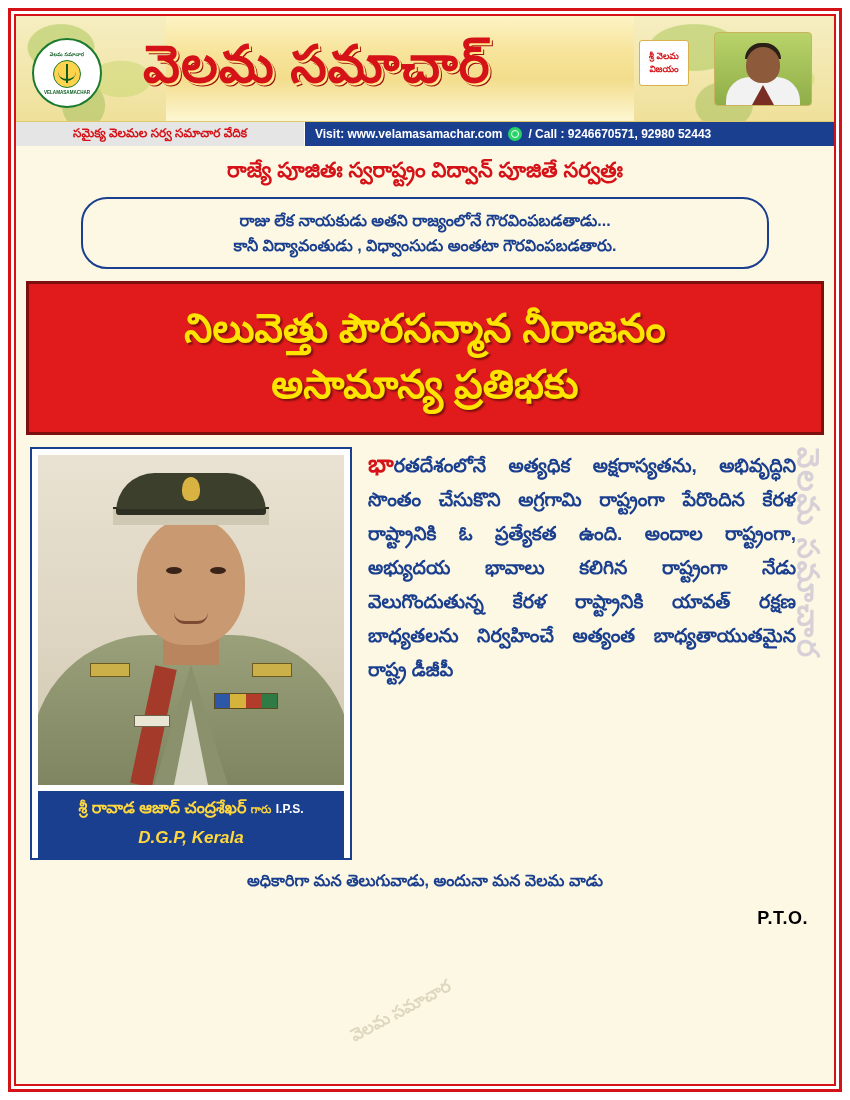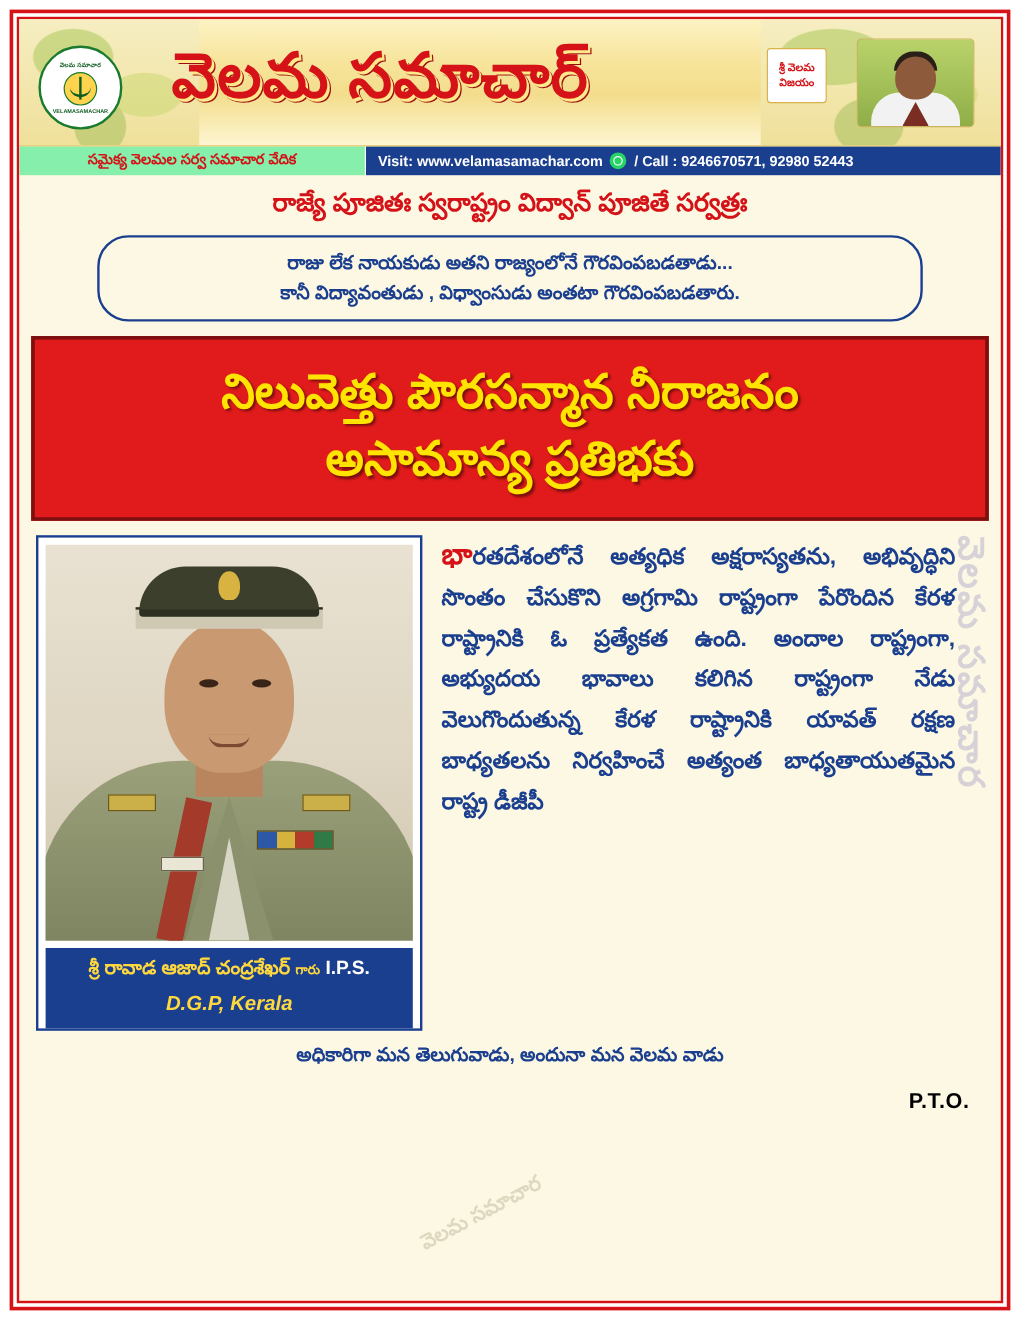--- a/index.html
+++ b/index.html
@@ -115,21 +115,21 @@
     width:22px;height:20px;background:#7a2d22;clip-path:polygon(50% 0,100% 100%,0 100%);
   }
 
   
   .mast-strip{
     display:flex;height:24px;align-items:stretch;
     font-size:12px;font-weight:bold;
   }
   .strip-left{
     flex:0 0 288px;
-    background:#86efac;
+    background:#e5e5e5;
     color:#d41217;
     display:flex;align-items:center;justify-content:center;
     border-right:1px solid #fff;
   }
   .strip-right{
     flex:1;
     background:#1b3f8f;
     color:#ffffff;
     display:flex;align-items:center;gap:6px;
     padding-left:10px;
@@ -255,21 +255,21 @@
   .p-epaulette.l{left:52px;}
   .p-epaulette.r{right:52px;}
 
   .caption{
     background:#1b3f8f;color:#ffd83d;
     text-align:center;padding:8px 4px 10px 4px;
     margin-top:6px;
   }
   .caption .c1{font-size:16px;font-weight:bold;}
   .caption .c1 .small{font-size:11px;}
-  .caption .c1 .ips{color:#ffffff;font-size:16px;}
+  .caption .c1 .ips{color:#ffffff;font-size:12px;}
   .caption .c2{font-size:17px;font-weight:bold;margin-top:7px;font-style:italic;}
 
   .text-col{
     flex:1;
     padding-right:24px;
     color:#1b3f8f;
     font-size:19px;
     line-height:34px;
     text-align:justify;
     font-weight:bold;

